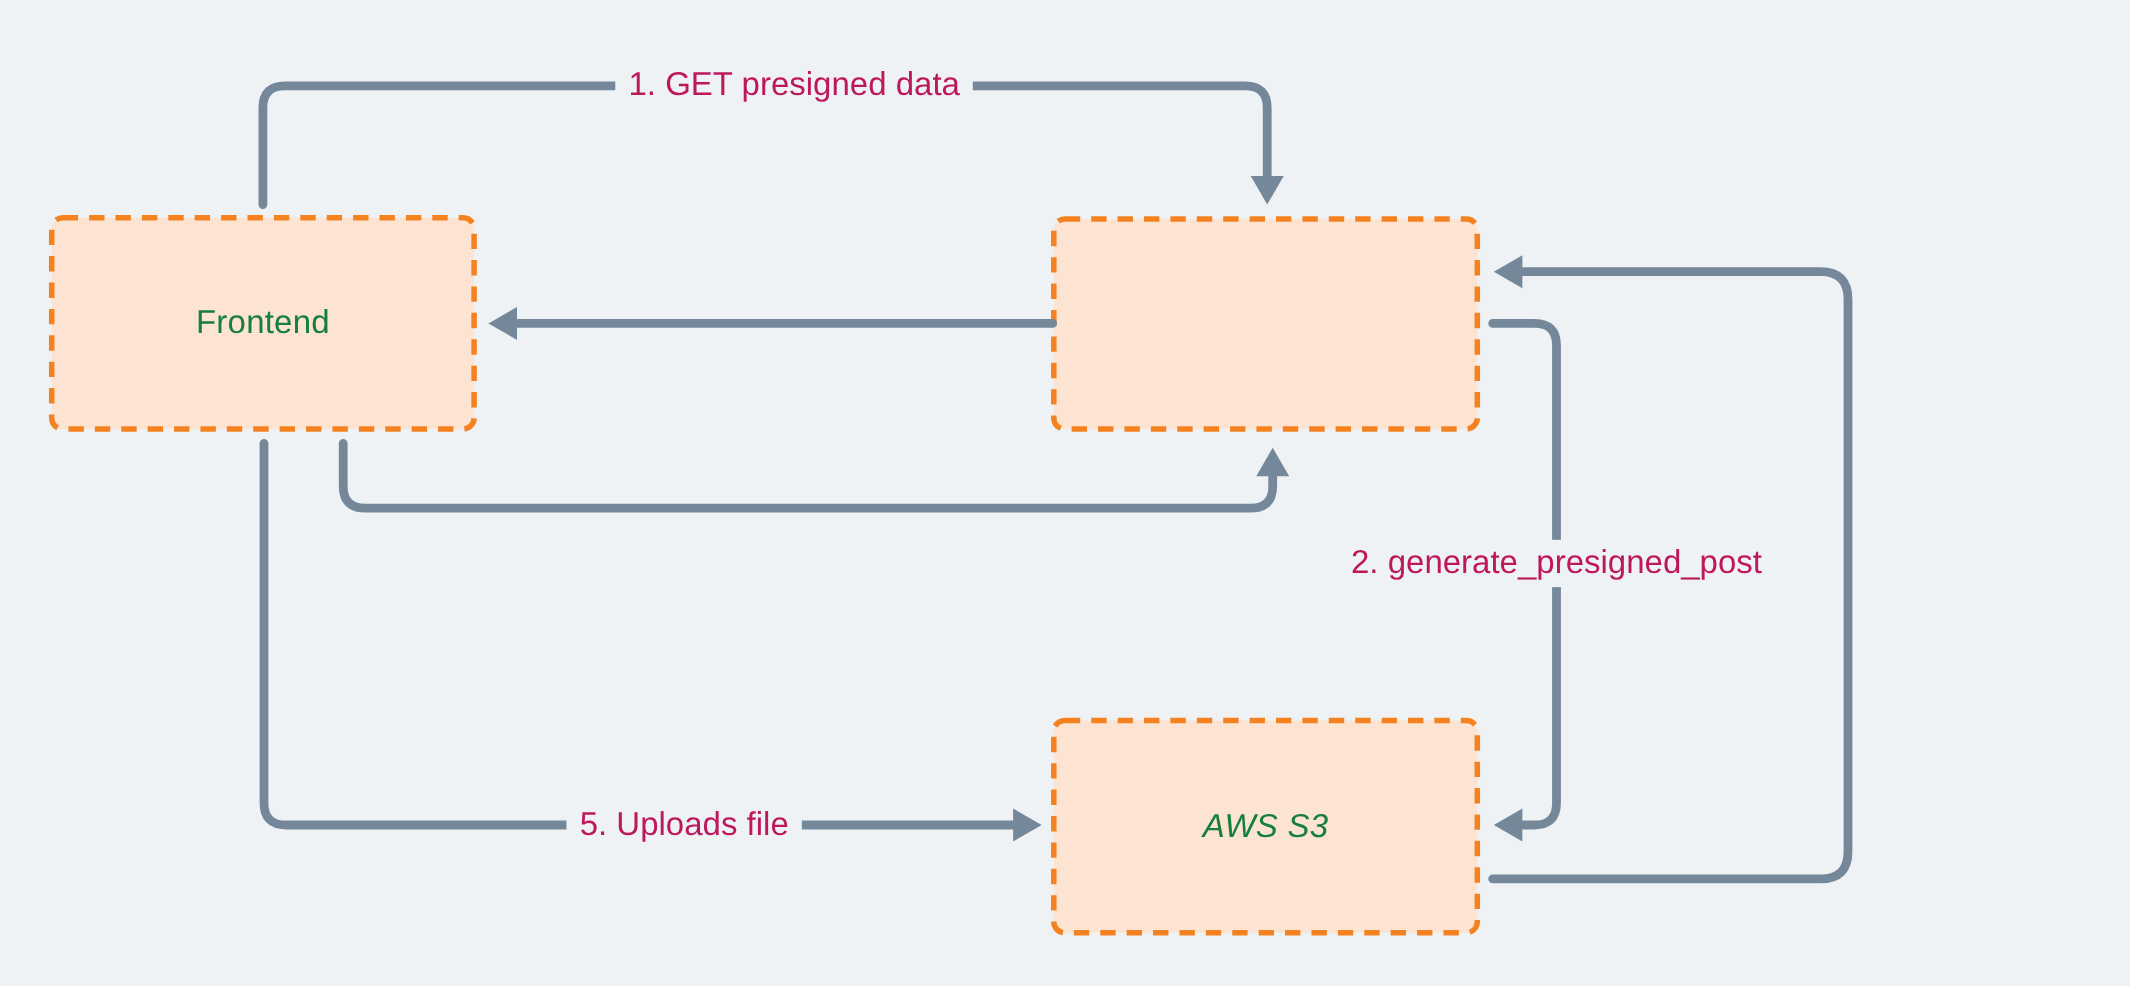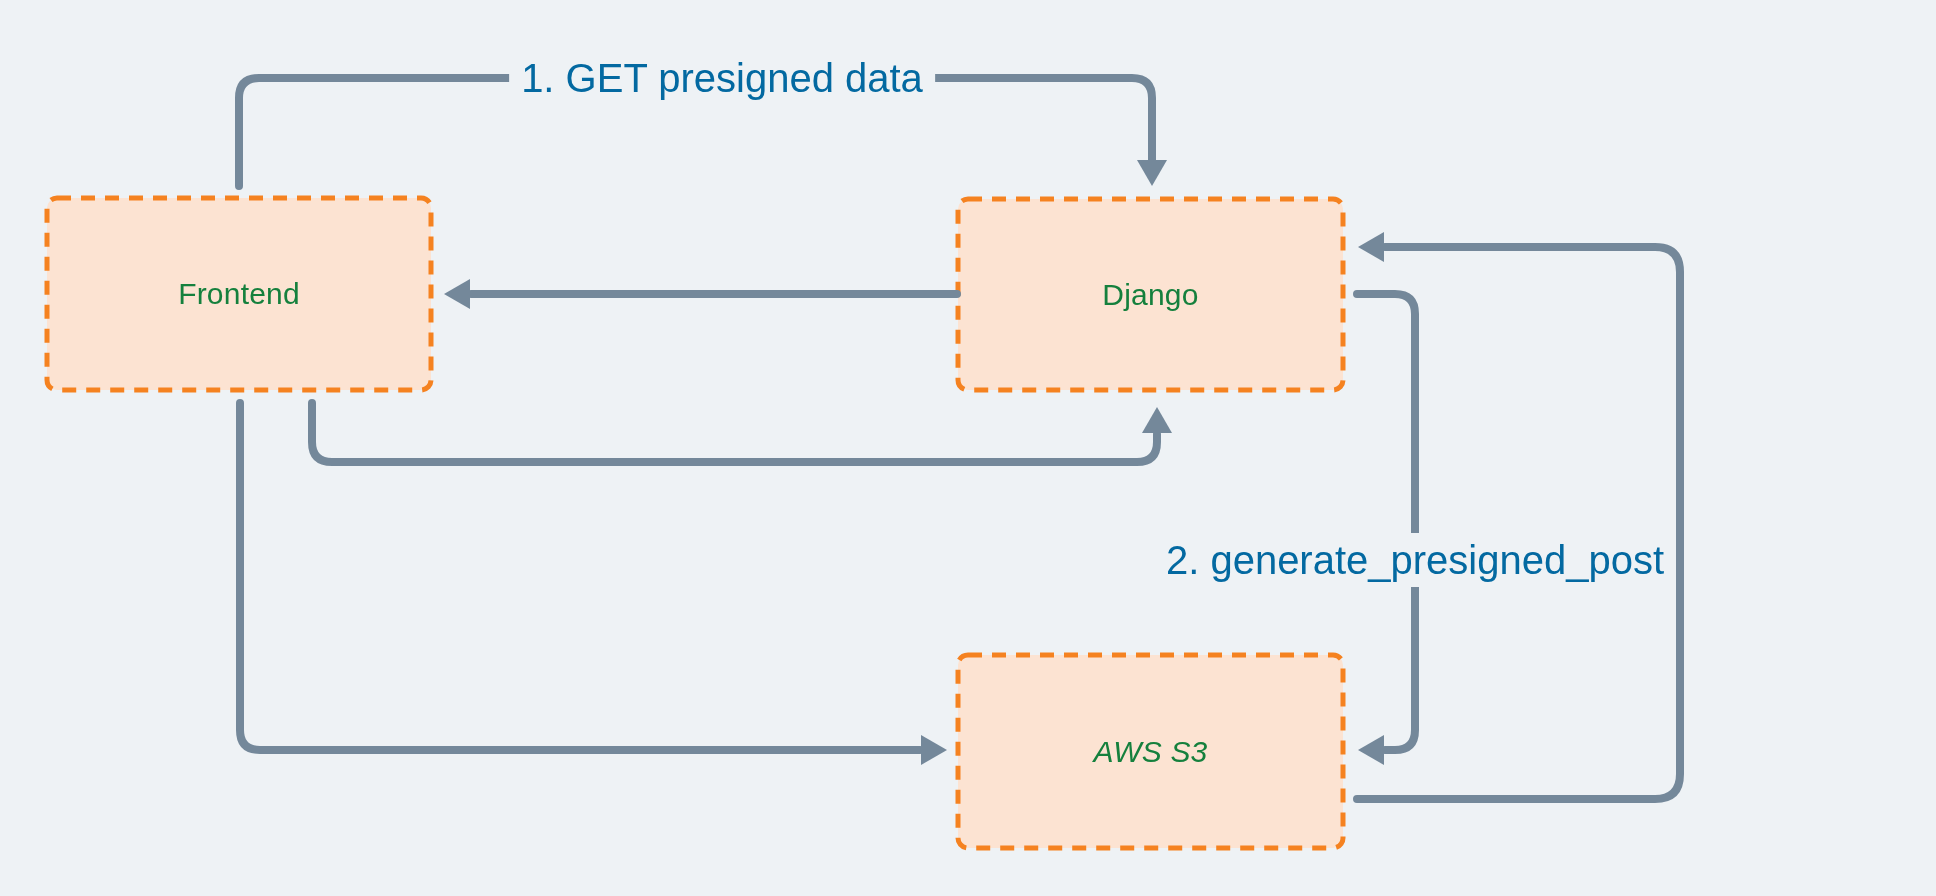--- a/index.html
+++ b/index.html
@@ -38,22 +38,22 @@
     position: relative;
     font-size: 30px;
     color: #15803d;
     letter-spacing: 0.2px;
   }
   .arrow-label {
     position: absolute;
     transform: translate(-50%, -50%);
     background: #eef2f5;
     padding: 4px 12px;
-    font-size: 40px;
-    color: #0369a1;
+    font-size: 30px;
+    color: #be185d;
     white-space: pre;
     line-height: 1.15;
   }
 </style>
 </head>
 <body>
 
 <div class="diagram">
 
   <svg class="arrows-layer" viewBox="0 0 1936 896" xmlns="http://www.w3.org/2000/svg">
@@ -77,23 +77,21 @@
     <path class="flow-path" d="M 240 403 V 730 Q 240 750 260 750 H 920"></path>
     <polygon class="flow-head" points="947,750 921,735 921,765"></polygon>
 
     <path class="flow-path" d="M 312 403 V 442 Q 312 462 332 462 H 1137 Q 1157 462 1157 442 V 434"></path>
     <polygon class="flow-head" points="1157,407 1142,433 1172,433"></polygon>
   </svg>
 
   <div class="node" style="left:47px; top:198px; width:384px; height:192px;">
     <span class="node-label">Frontend</span>
   </div>
-  <div class="node" style="left:958px; top:199px; width:385px; height:191px;">
-    <span class="node-label">Django</span>
-  </div>
   <div class="node" style="left:958px; top:655px; width:385px; height:193px;font-style:italic;">
     <span class="node-label">AWS S3</span>
   </div>
 
   <div class="arrow-label" style="left:722px; top:78px;">1. GET presigned data</div>
-  <div class="arrow-label" style="left:1415px; top:512px;margin-top:48px;">2. generate_presigned_post</div>
+  <div class="arrow-label" style="left:1415px; top:512px;">2. generate_presigned_post</div>
+  <div class="arrow-label" style="left:622px; top:750px;">5. Uploads file</div>
 
 </div>
 
 </body></html>

